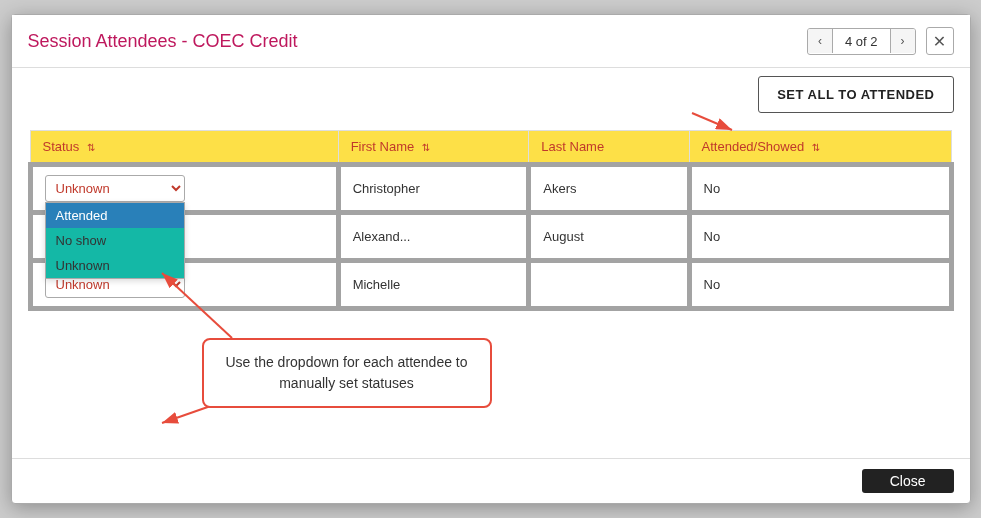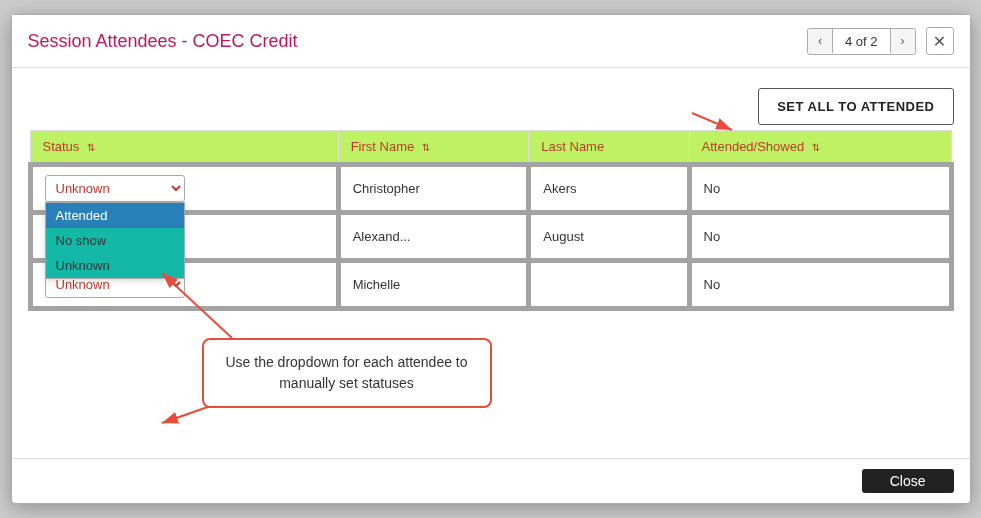--- a/index.html
+++ b/index.html
@@ -81,42 +81,42 @@
       color: #555;
     }
     .modal-body {
       flex: 1;
       padding: 12px 16px;
       position: relative;
       overflow: hidden;
     }
     .set-all-btn {
       position: absolute;
-      top: 20px;
+      top: 8px;
       right: 16px;
       background: white;
       border: 1px solid #555;
       border-radius: 3px;
       padding: 10px 18px;
       font-size: 13px;
       font-weight: bold;
       letter-spacing: 0.5px;
       cursor: pointer;
       color: #222;
     }
     .table-container {
       margin-top: 50px;
     }
     table {
       width: 100%;
       border-collapse: collapse;
       border: 1px solid #ddd;
     }
     th {
-      background: #bef264;
+      background: #fde047;
       border: 1px solid #ddd;
       padding: 8px 12px;
       text-align: left;
       color: #c0392b;
       font-weight: normal;
       font-size: 13px;
     }
     th .sort-icon {
       font-size: 10px;
       color: #c0392b;

